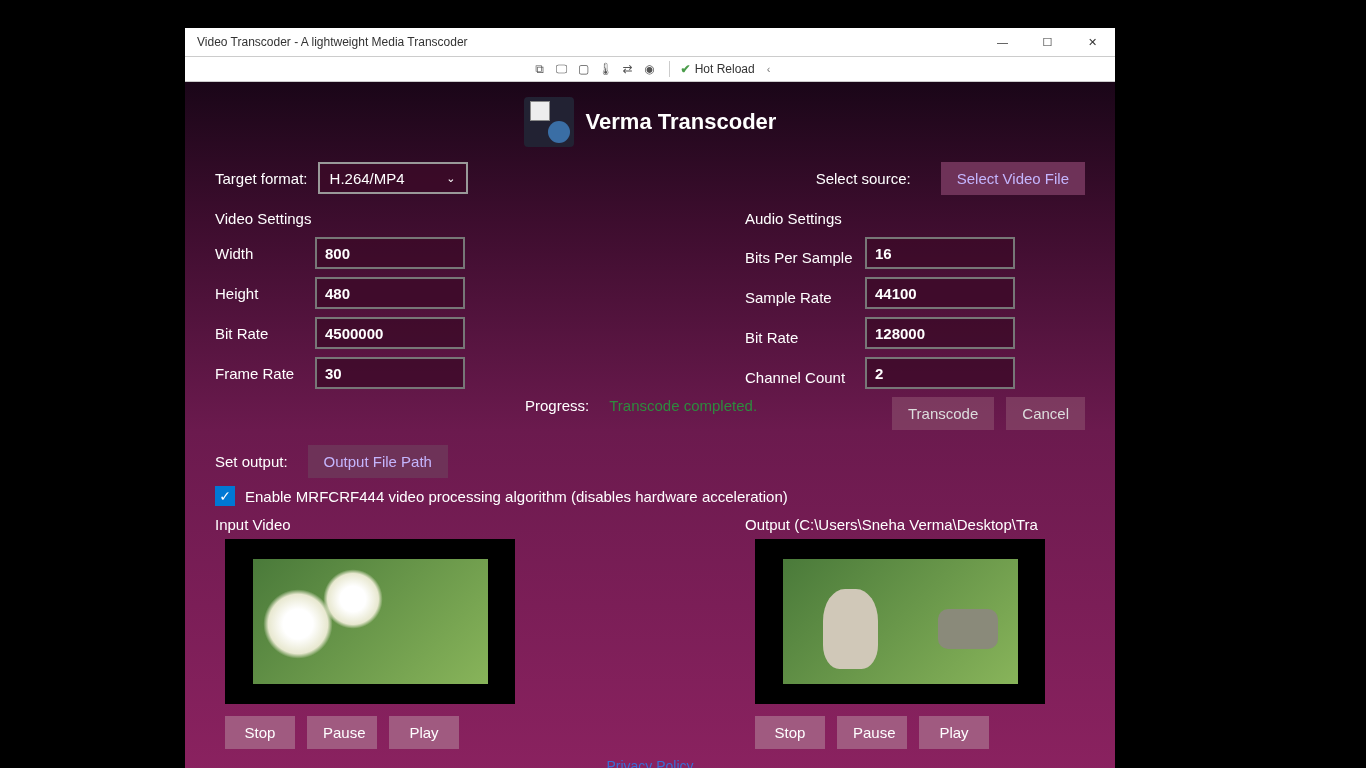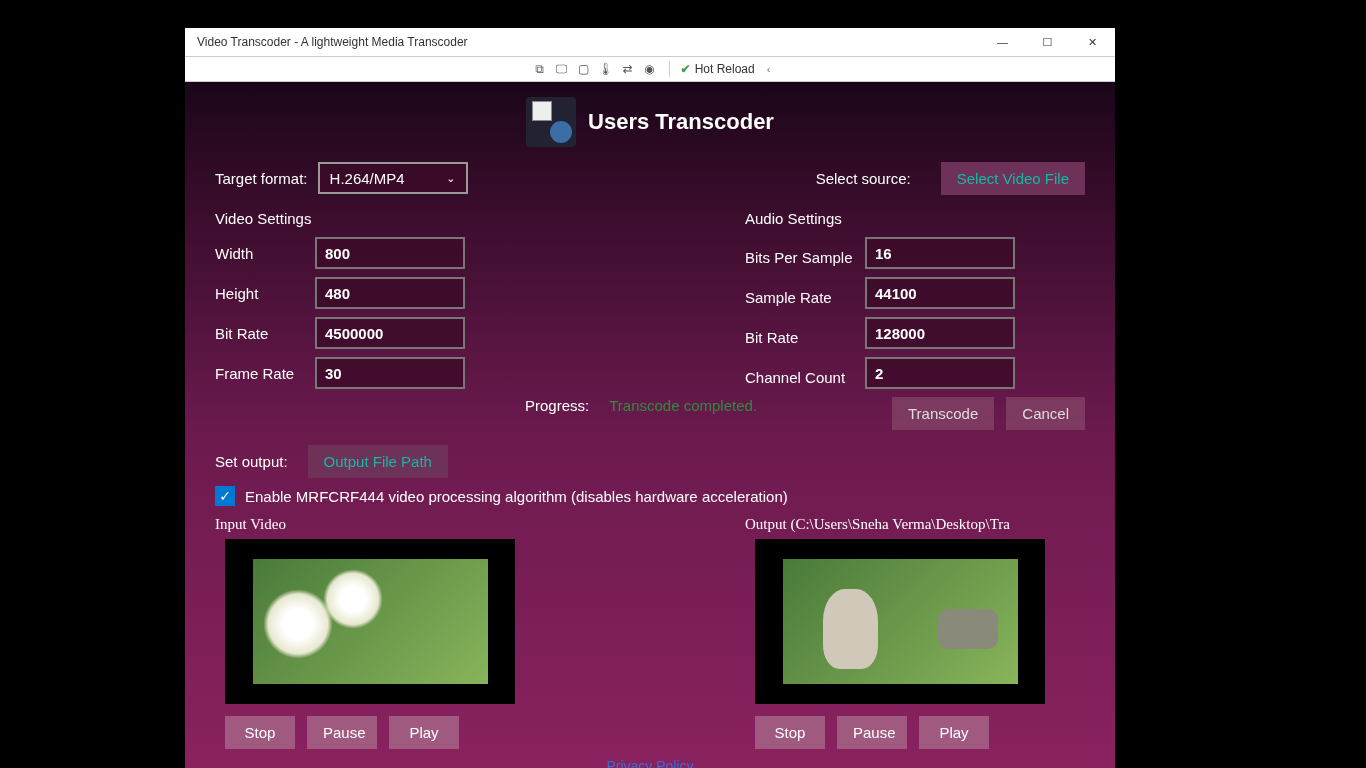--- a/index.html
+++ b/index.html
@@ -26,31 +26,31 @@
 .col-left { flex: 0 0 360px; }
 .col-right { flex: 0 0 340px; margin-left: auto; }
 .label { font-size: 15px; color: #fff; }
 .section-title { font-size: 15px; margin: 5px 0 10px 0; }
 .field-row { display: flex; align-items: center; margin-bottom: 8px; }
 .field-label { width: 100px; font-size: 15px; }
 .field-label-wide { width: 120px; font-size: 15px; margin-top: 8px; }
 .text-input { width: 150px; height: 32px; background: rgba(60,10,40,0.8); border: 2px solid #777; color: #fff; padding: 0 8px; font-size: 15px; font-weight: bold; }
 .select-box { width: 150px; height: 32px; background: rgba(60,10,40,0.8); border: 2px solid #999; color: #fff; display: flex; align-items: center; justify-content: space-between; padding: 0 10px; font-size: 15px; cursor: pointer;}
 .select-box .chevron { font-size: 11px; }
-.btn { background: #6e3258; color: #14b8a6; border: none; padding: 8px 16px; font-size: 15px; cursor: pointer; }
+.btn { background: #6e3258; color: #c4b5fd; border: none; padding: 8px 16px; font-size: 15px; cursor: pointer; }
 .btn-dim { background: rgba(140,80,110,0.6); color: #ddd; }
 .progress-row { display: flex; align-items: center; gap: 20px; position: absolute; left: 340px; top: 315px;}
 .progress-label { font-size: 15px; }
 .progress-status { color: #2e8b3e; font-size: 15px; }
 .checkbox-row { display: flex; align-items: center; gap: 10px; margin-top: 8px; margin-bottom: 10px;}
 .checkbox { width: 20px; height: 20px; background: #0078d4; display: flex; align-items: center; justify-content: center; color: #fff; font-size: 14px; cursor: pointer;}
 .previews { display: flex; gap: 0; margin-top: 4px;}
 .preview-col-left { flex: 0 0 340px;}
 .preview-col-right { flex: 0 0 340px; margin-left: auto;}
-.preview-label { font-size: 15px; margin-bottom: 6px; white-space: nowrap; overflow: hidden; font-family: Liberation Serif, serif;}
+.preview-label { font-size: 15px; margin-bottom: 6px; white-space: nowrap; overflow: hidden;}
 .video-box { width: 290px; height: 165px; background: #000; display: flex; align-items: center; justify-content: center; margin-left: 10px;}
 .video-inner { width: 235px; height: 125px; background: linear-gradient(135deg,#4a7a3a,#88b45a); position: relative; overflow: hidden;}
 .video-inner.scene1::before { content:""; position:absolute; left:10px; top:30px; width:70px; height:70px; background:radial-gradient(circle,#fff 30%,#e8e8d0 60%,transparent 70%); border-radius:50%;}
 .video-inner.scene1::after { content:""; position:absolute; left:70px; top:10px; width:60px; height:60px; background:radial-gradient(circle,#fff 30%,#e8e8d0 60%,transparent 70%); border-radius:50%;}
 .video-inner.scene2::before { content:""; position:absolute; left:40px; top:30px; width:55px; height:80px; background:#d0c8b8; border-radius:40% 40% 30% 30%;}
 .video-inner.scene2::after { content:""; position:absolute; right:20px; top:50px; width:60px; height:40px; background:#8a8a7a; border-radius:10px;}
 .controls-row { display: flex; gap: 12px; margin-top: 12px; margin-left: 10px;}
 .ctrl-btn { background: #a05a80; color: #fff; border: none; padding: 8px 16px; font-size: 15px; cursor: pointer; width: 70px;}
 .privacy { text-align: center; margin-top: 8px;}
 .privacy a { color: #3a6ed4; font-size: 14px; text-decoration: underline; cursor: pointer;}
@@ -85,21 +85,21 @@
     <div class="hot-reload">
       <span class="check">✔</span>
       <span>Hot Reload</span>
     </div>
     <span class="chev">‹</span>
   </div>
 
   <div class="app-body">
     <div class="header">
       <div class="header-icon"></div>
-      <div class="header-title">Users Transcoder</div>
+      <div class="header-title">Verma Transcoder</div>
     </div>
 
     <div class="top-row">
       <div class="left-group">
         <span class="label">Target format:</span>
         <div class="select-box">
           <span>H.264/MP4</span>
           <span class="chevron">⌄</span>
         </div>
       </div>

